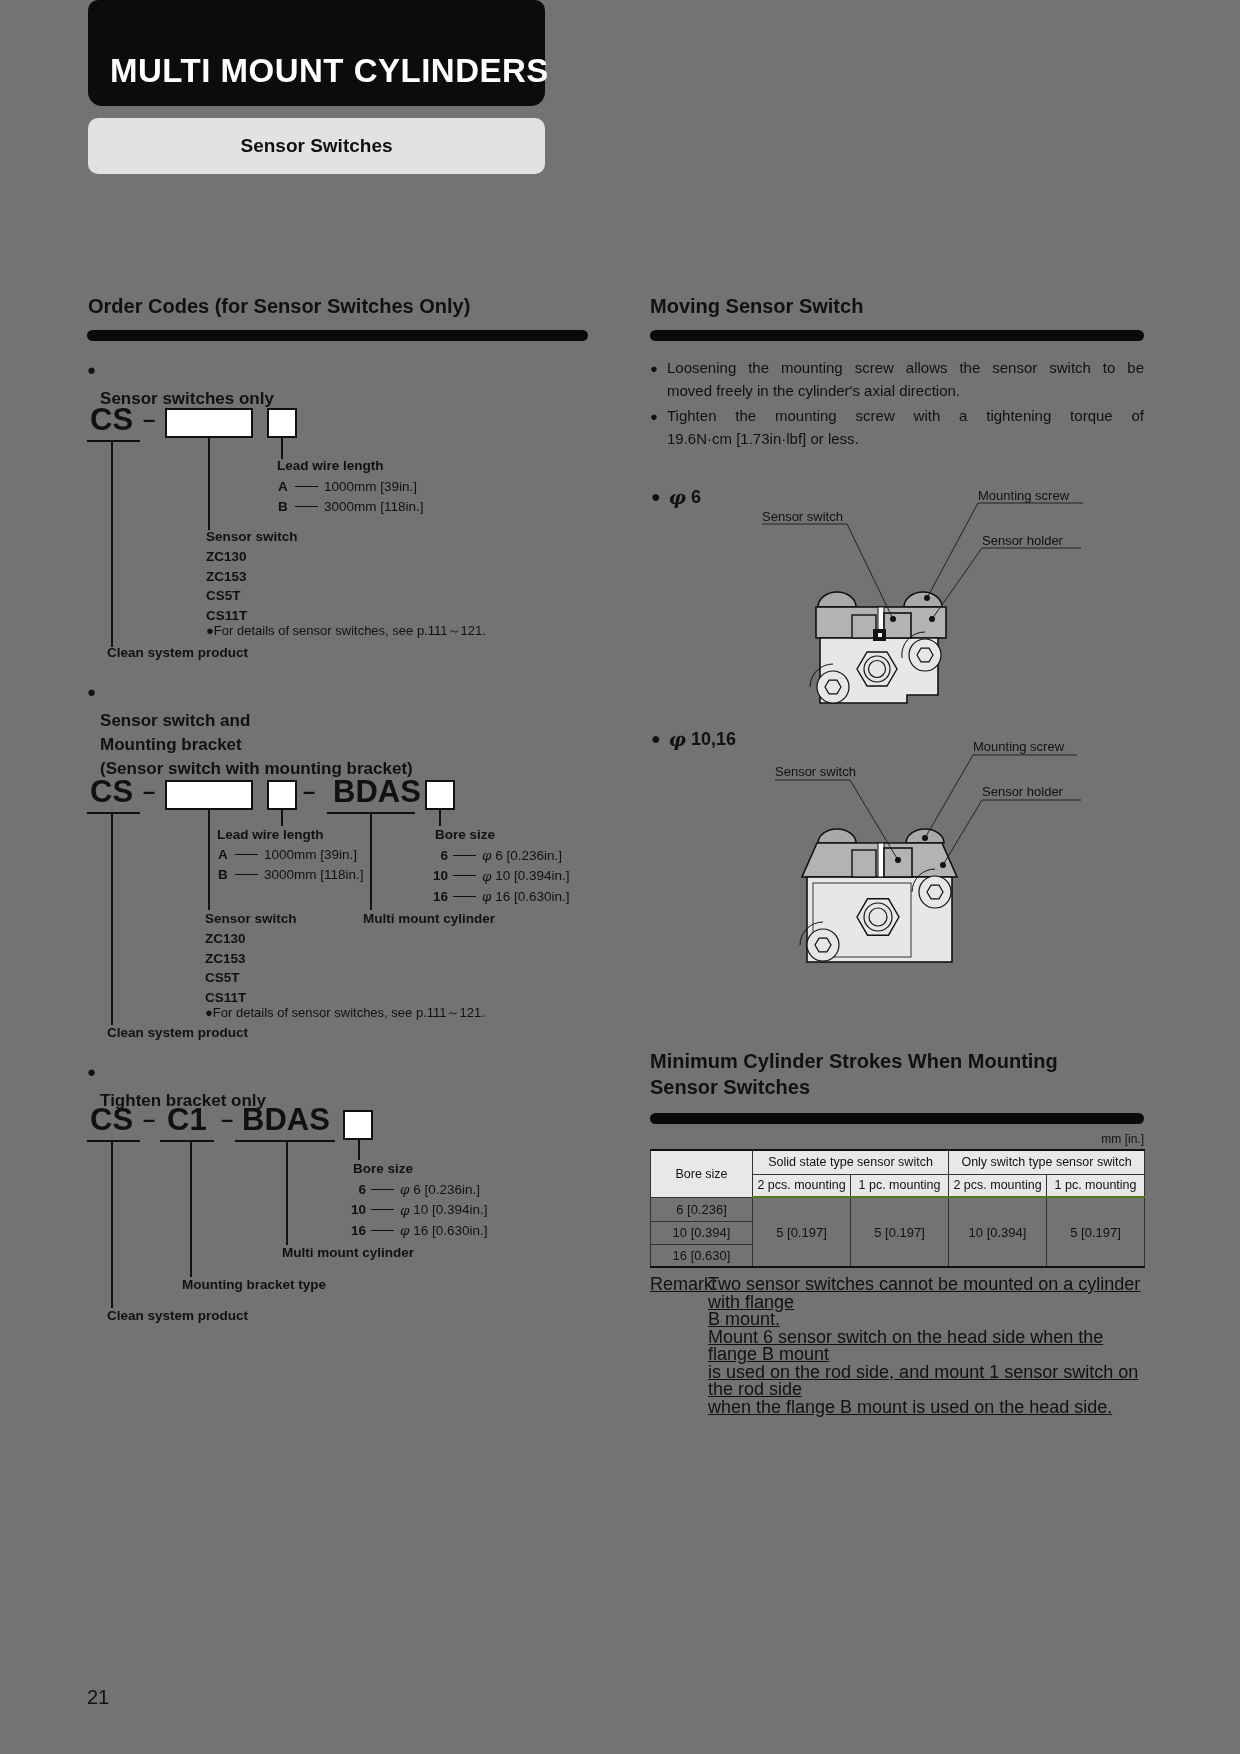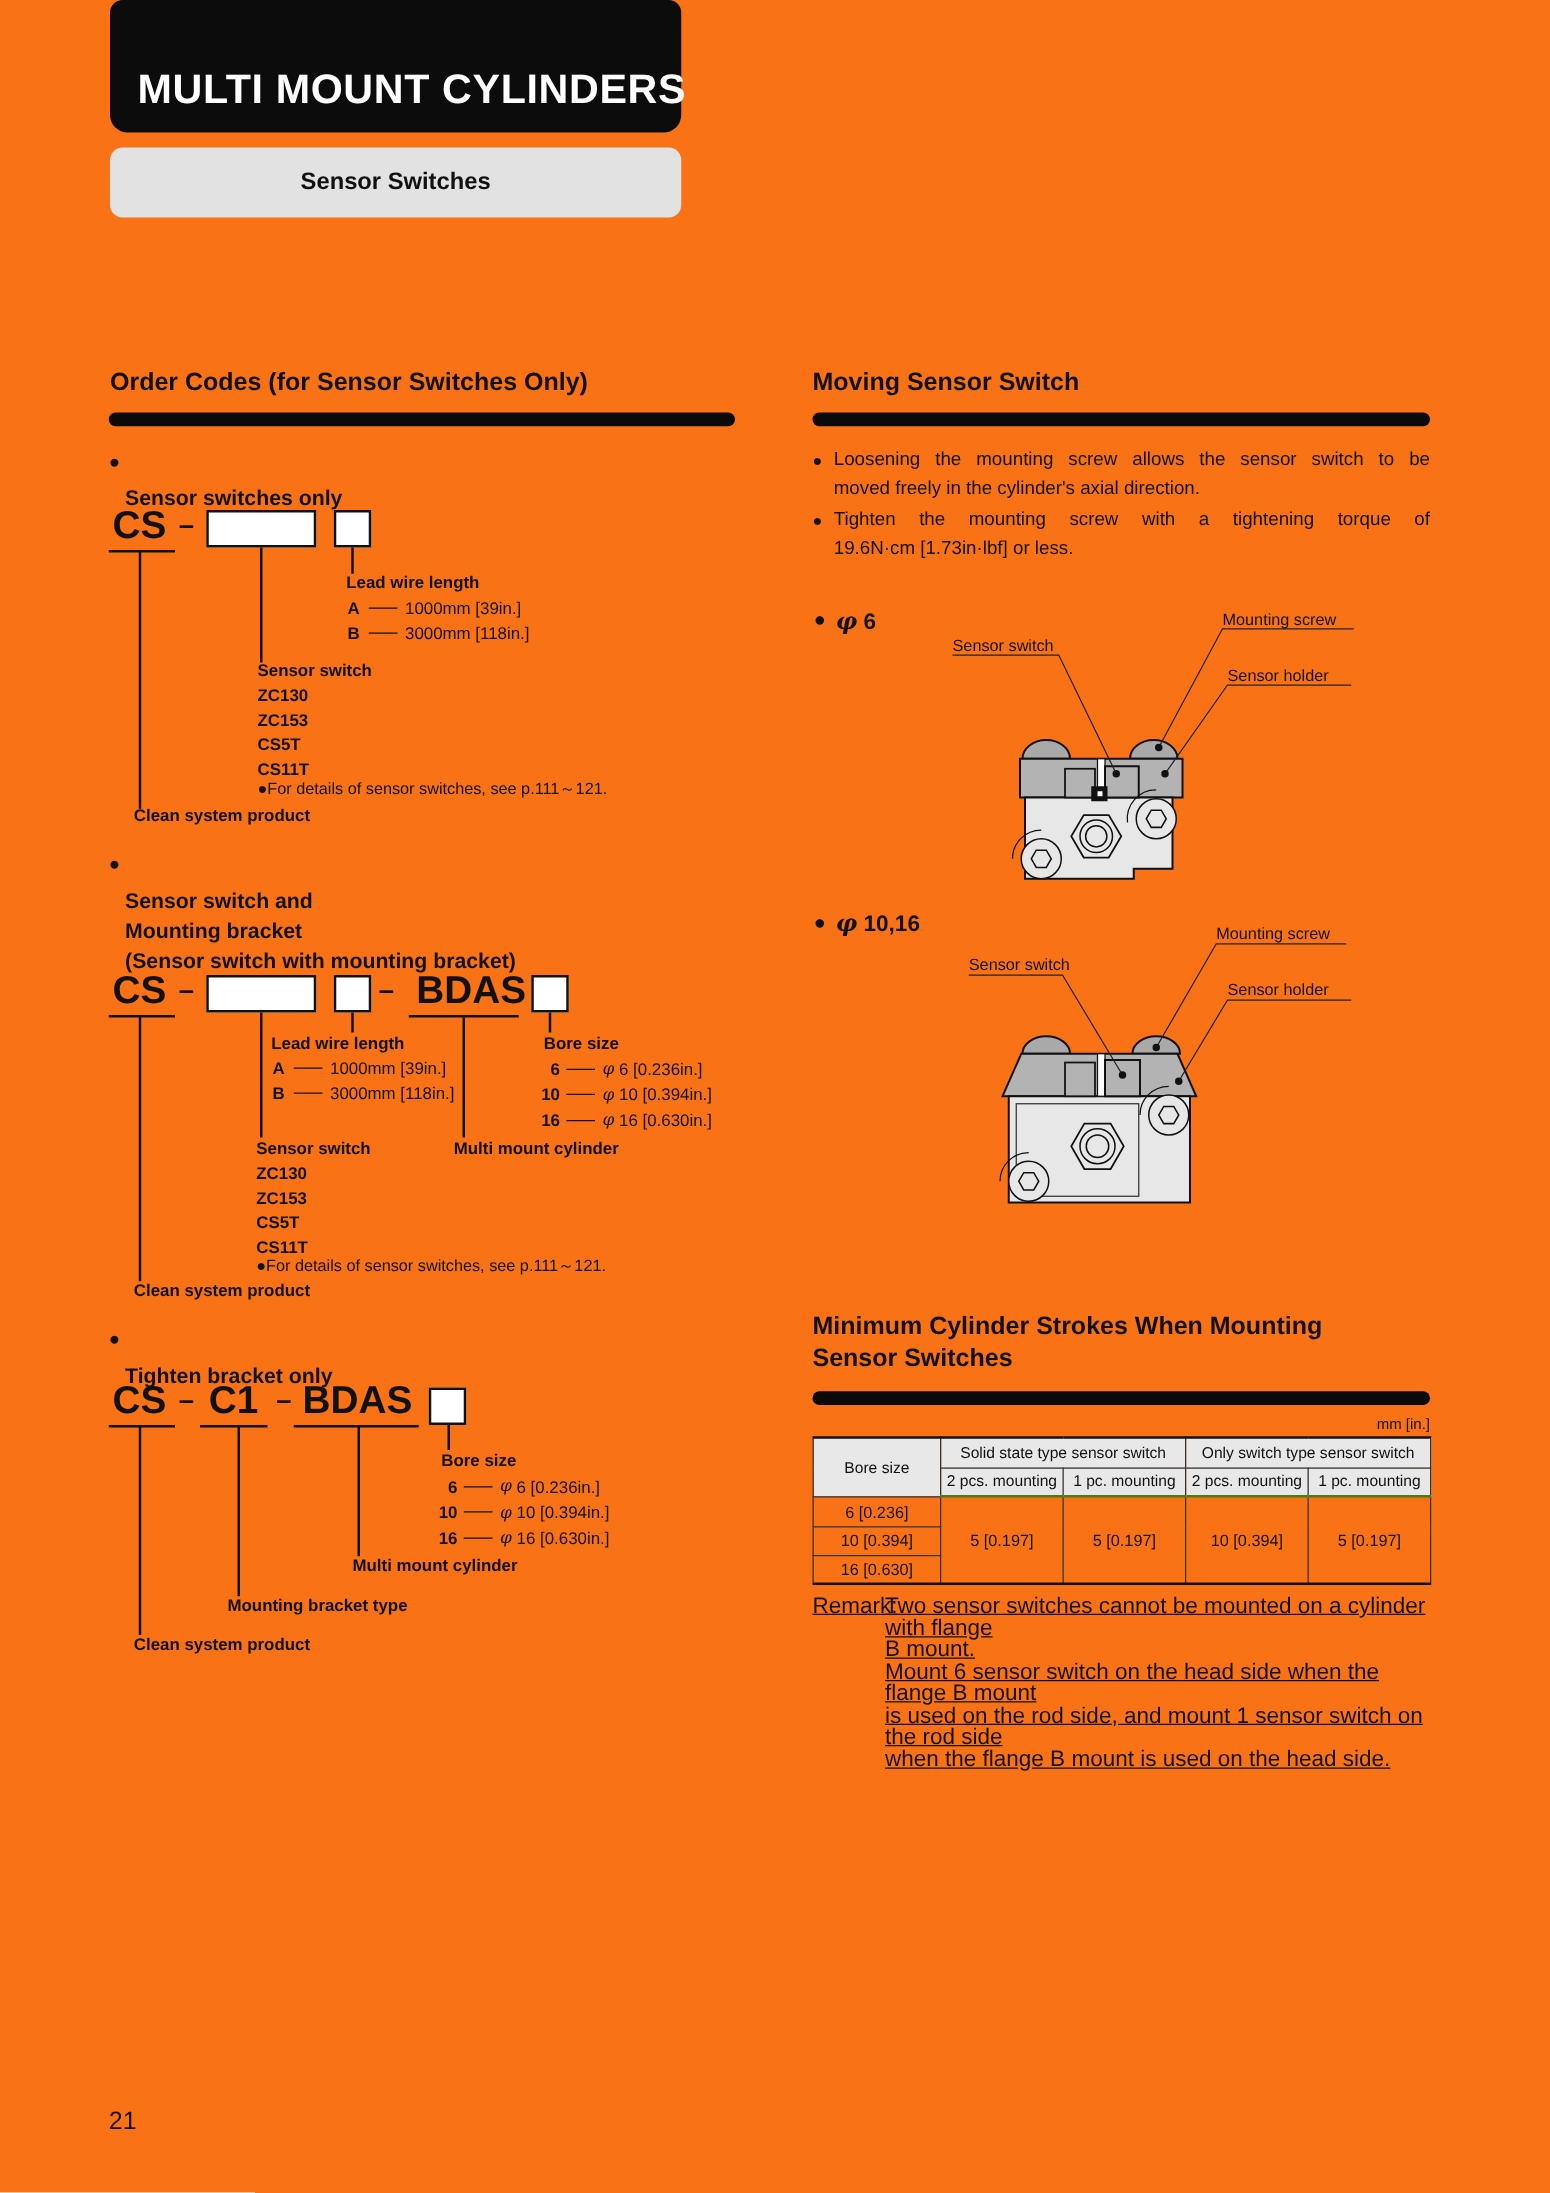--- a/index.html
+++ b/index.html
@@ -1,16 +1,16 @@
 <!DOCTYPE html>
 <html><head>
 <meta charset="utf-8">
 <style>
   html,body{margin:0;padding:0;background:#fff;}
-  .page{position:relative;width:1240px;height:1754px;background:#f97316;overflow:hidden;
+  .page{position:relative;width:1240px;height:1754px;background:#737373;overflow:hidden;
         font-family:"Liberation Sans",sans-serif;color:#111;}
   .abs{position:absolute;}
   
   .titlebox{position:absolute;left:88px;top:0;width:457px;height:106px;background:#0c0c0c;
             border-radius:10px 10px 14px 14px;}
   .titletext{position:absolute;left:22px;top:52px;color:#fff;font-size:33px;font-weight:bold;letter-spacing:.5px;white-space:nowrap;}
   .subtbox{position:absolute;left:88px;top:118px;width:457px;height:56px;background:#e2e2e2;
            border-radius:10px;display:flex;align-items:center;justify-content:center;}
   .subttext{font-size:19px;font-weight:bold;}
   

